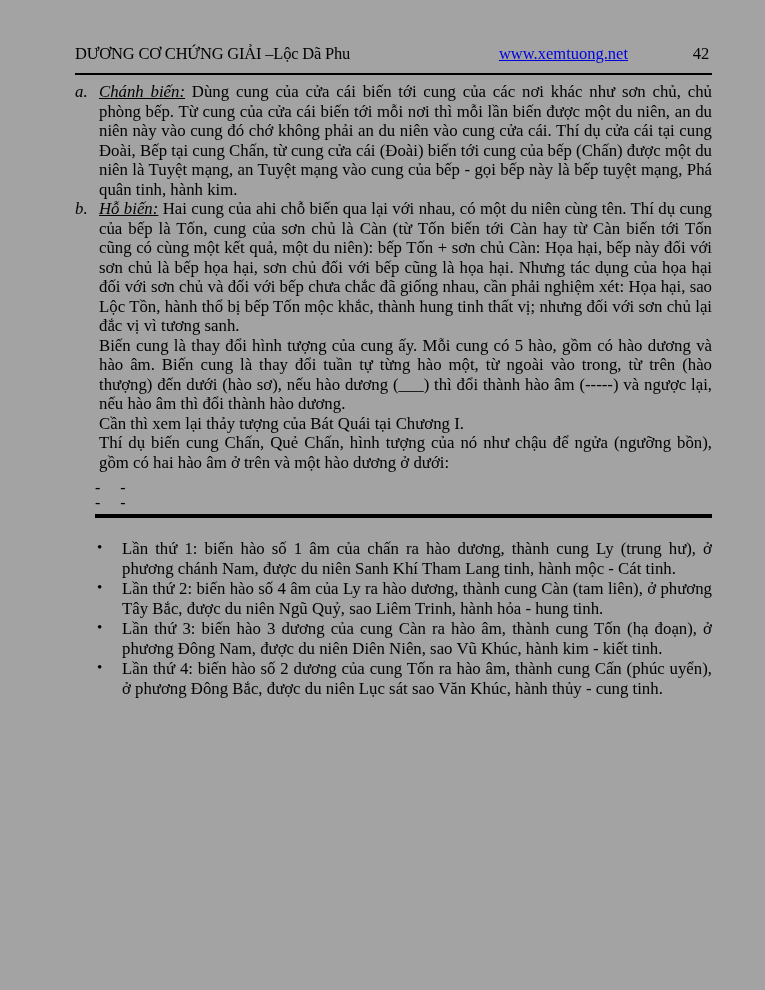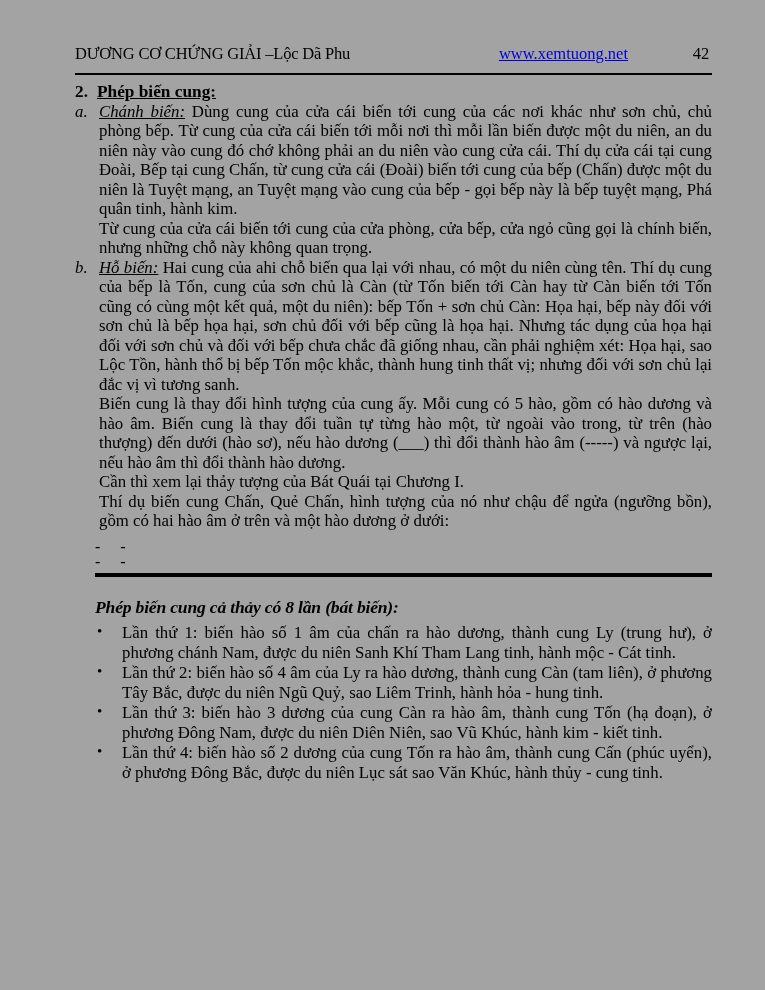--- a/index.html
+++ b/index.html
@@ -77,46 +77,43 @@
     <span class="header-title">DƯƠNG CƠ CHỨNG GIẢI –Lộc Dã Phu</span>
     <a class="header-link">www.xemtuong.net</a>
     <span class="page-num">42</span>
   </header>
 
   <hr class="header-rule">
 
   <main class="body-text">
 
 
-    <p class="section-heading"><span class="sec-num">2.</span><span class="sec-title">Phép biến cung:</span></p>
 
 
     <div class="item">
       <span class="item-label">a.</span>
       <p><span class="term">Chánh biến:</span> <span>Dùng cung của cửa cái biến tới cung của các nơi khác như sơn chủ,  chủ phòng bếp. Từ cung của cửa cái biến tới mỗi nơi thì mỗi lần biến được một du niên, an du niên này vào cung đó chớ không phải an du niên vào cung cửa cái. Thí dụ cửa cái tại cung Đoài, Bếp tại cung Chấn, từ cung cửa cái (Đoài) biến tới cung của bếp (Chấn) được một du niên là Tuyệt mạng, an Tuyệt mạng vào cung của bếp - gọi bếp này là bếp tuyệt mạng, Phá quân tinh, hành kim.</span></p>
-      <p>Từ cung của cửa cái biến tới cung của cửa phòng, cửa bếp, cửa ngỏ  cũng gọi là chính biến, nhưng những chỗ này không quan trọng.</p>
     </div>
 
     <div class="item">
       <span class="item-label">b.</span>
       <p><span class="term">Hỗ biến:</span> <span>Hai cung của ahi chỗ biến qua lại với nhau, có một du niên cùng tên. Thí dụ cung của bếp là Tốn, cung của sơn chủ là Càn (từ Tốn biến tới Càn hay từ Càn biến tới Tốn cũng có cùng một kết quả, một du niên): bếp Tốn + sơn chủ Càn: Họa hại, bếp này đối với sơn chủ là bếp họa hại, sơn chủ đối với bếp cũng là họa hại. Nhưng tác dụng của họa hại đối với sơn chủ và đối với bếp chưa chắc đã giống nhau, cần phải nghiệm xét: Họa hại, sao Lộc Tồn, hành thổ bị bếp Tốn mộc khắc, thành hung tinh thất vị; nhưng đối với sơn chủ lại đắc vị vì tương sanh.</span></p>
       <p>Biến cung là thay đổi hình tượng của cung ấy. Mỗi cung có 5 hào, gồm có hào dương và hào âm. Biến cung là thay đổi tuần tự từng hào một, từ ngoài vào trong, từ trên (hào thượng) đến dưới (hào sơ), nếu hào dương (___) thì đổi thành hào âm (-----) và ngược lại, nếu hào âm thì đổi thành hào dương.</p>
       <p>Cần thì xem lại thảy tượng của Bát Quái tại Chương I.</p>
       <p>Thí dụ biến cung Chấn, Quẻ Chấn, hình tượng của nó như chậu để ngửa (ngưỡng bồn), gồm có hai hào âm ở trên và một hào dương ở dưới:</p>
     </div>
 
     <div class="trigram">
       <div class="trigram-row"><span>-</span><span>-</span></div>
       <div class="trigram-row"><span>-</span><span>-</span></div>
     </div>
 
     <div class="thick-rule"></div>
 
     <section class="section8">
-      <h3 class="section8-title">Phép biến cung cả thảy có 8 lần (bát biến):</h3>
       <ul class="bullets">
         <li><span class="dot">•</span><span>Lần thứ 1: biến hào số 1 âm của chấn ra hào dương, thành cung Ly (trung hư), ở phương chánh Nam, được du niên Sanh Khí Tham Lang tinh, hành mộc - Cát tinh.</span></li>
         <li><span class="dot">•</span><span>Lần thứ 2: biến hào số 4 âm của Ly ra hào dương, thành cung Càn (tam liên), ở phương Tây Bắc, được du niên Ngũ Quỷ, sao Liêm Trinh, hành hỏa - hung tinh.</span></li>
         <li><span class="dot">•</span><span>Lần thứ 3: biến hào 3 dương của cung Càn ra hào âm, thành cung Tốn (hạ đoạn), ở phương Đông Nam, được du niên Diên Niên, sao Vũ Khúc, hành kim - kiết tinh.</span></li>
         <li><span class="dot">•</span><span>Lần thứ 4: biến hào số 2 dương của cung Tốn ra hào âm, thành cung Cấn (phúc uyển), ở phương Đông Bắc, được du niên Lục sát sao Văn Khúc, hành thủy - cung tinh.</span></li>
       </ul>
     </section>
 
   </main>
 </div>

